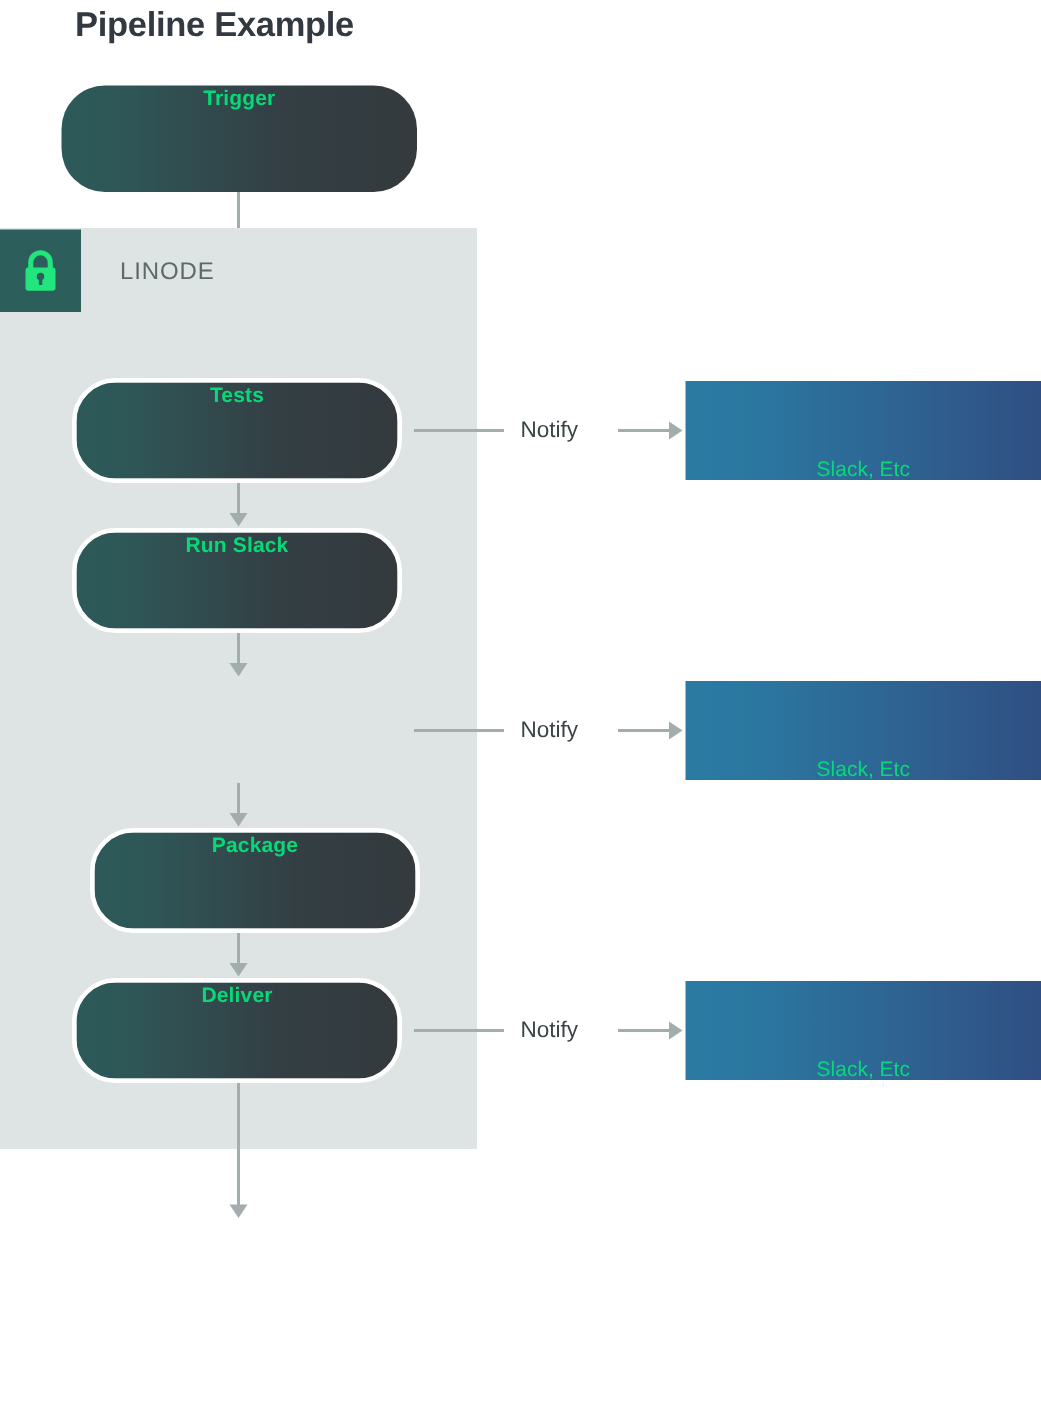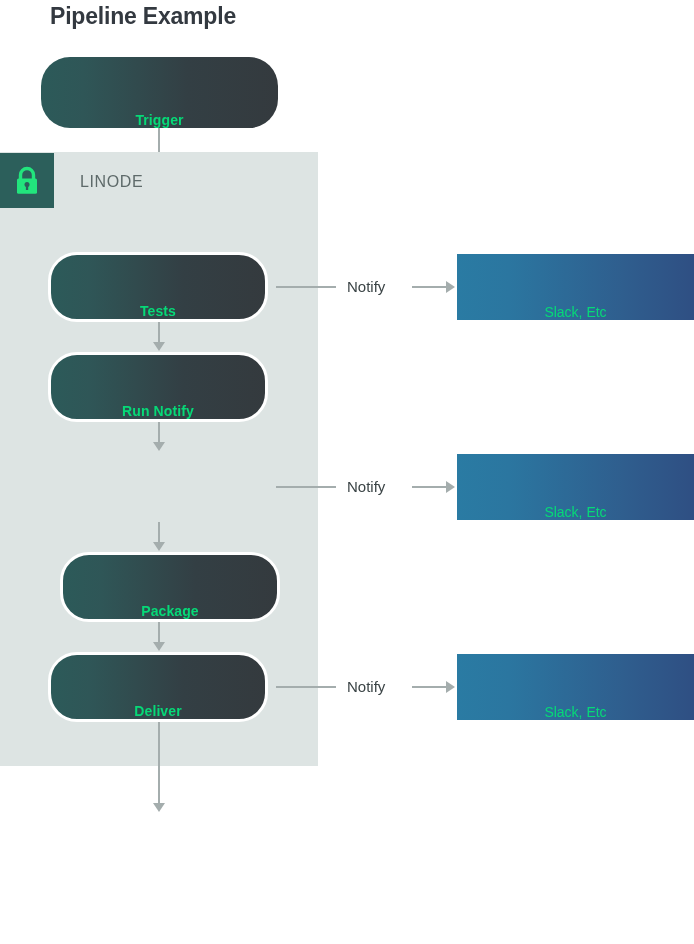--- a/index.html
+++ b/index.html
@@ -57,21 +57,21 @@
     font-size: 16px;
     color: #5e6a6a;
     letter-spacing: 0.6px;
   }
 
   
   .stage {
     position: absolute;
     box-sizing: border-box;
     display: flex;
-    align-items: flex-end;
+    align-items: flex-start;
     justify-content: center;
     background: linear-gradient(90deg, #2c5a59 0%, #2f5657 18%, #333f44 62%, #343a3e 100%);
     color: #06d977;
     font-size: 14px;
     font-weight: bold;
     letter-spacing: 0.1px;
     border-radius: 29px;
   }
   .stage.outlined {
     border: 3px solid #ffffff;
@@ -169,21 +169,21 @@
   </div>
   <div class="linode-label">LINODE</div>
 
   <div class="stage outlined" style="left:48px; top:252px; width:220px; height:70px;">
     <span>Tests</span>
   </div>
   <div class="vline" style="left:158px; top:322px; height:22px;"></div>
   <div class="vhead" style="left:153px; top:342px;"></div>
 
   <div class="stage outlined" style="left:48px; top:352px; width:220px; height:70px;">
-    <span>Run Notify</span>
+    <span>Run Slack</span>
   </div>
   <div class="vline" style="left:158px; top:422px; height:22px;"></div>
   <div class="vhead" style="left:153px; top:442px;"></div>
 
   <div class="vline" style="left:158px; top:522px; height:22px;"></div>
   <div class="vhead" style="left:153px; top:542px;"></div>
 
   <div class="stage outlined" style="left:60px; top:552px; width:220px; height:70px;">
     <span>Package</span>
   </div>

